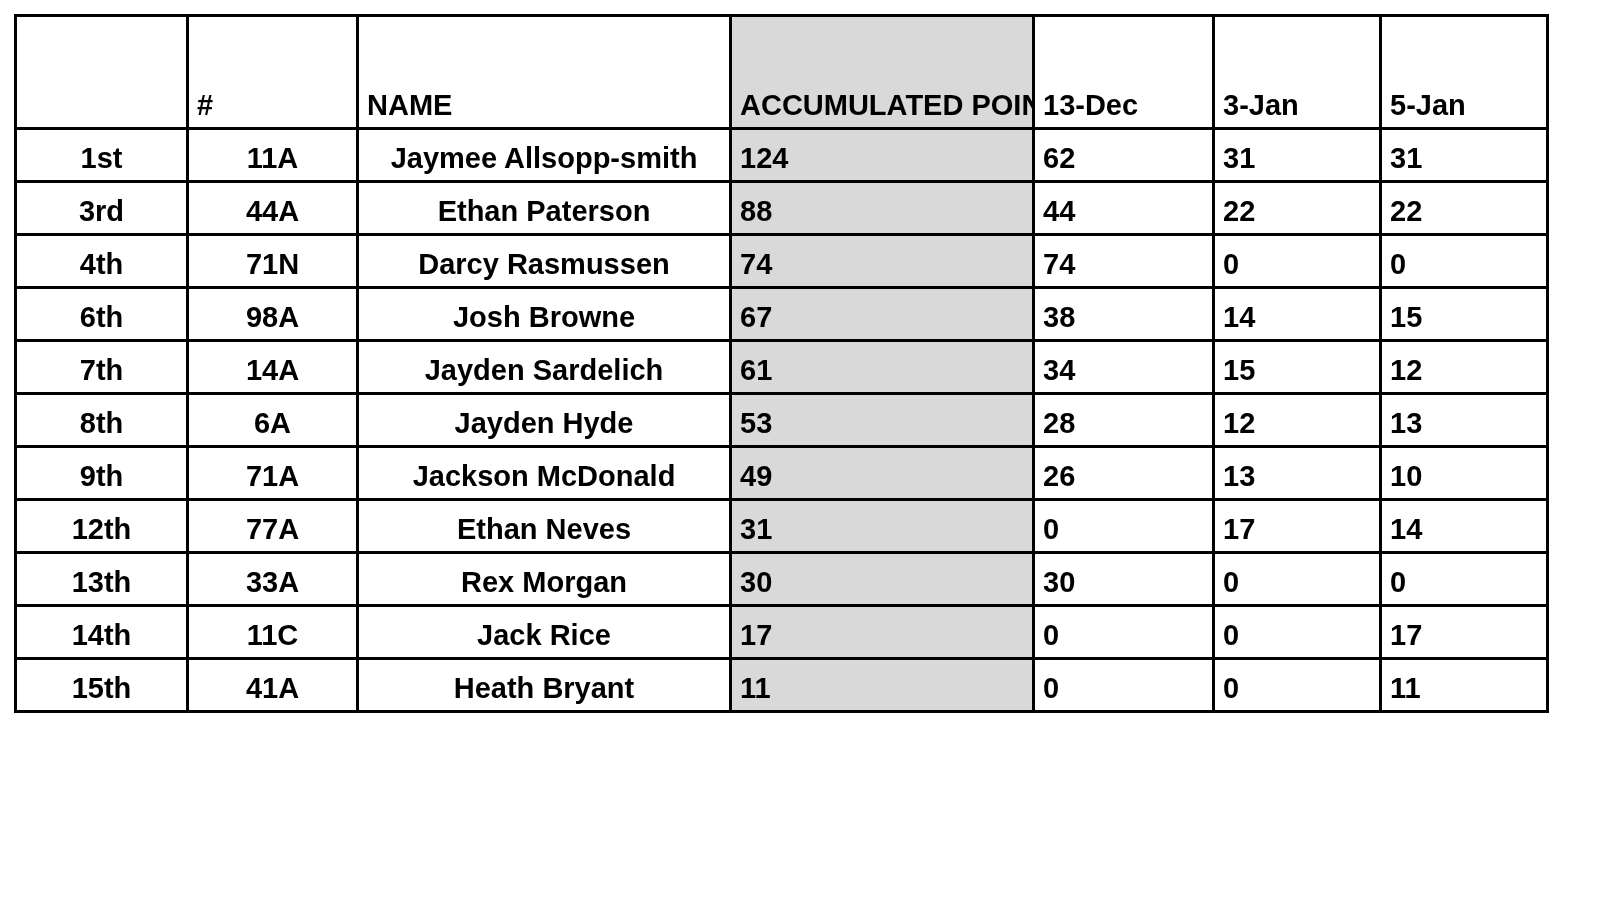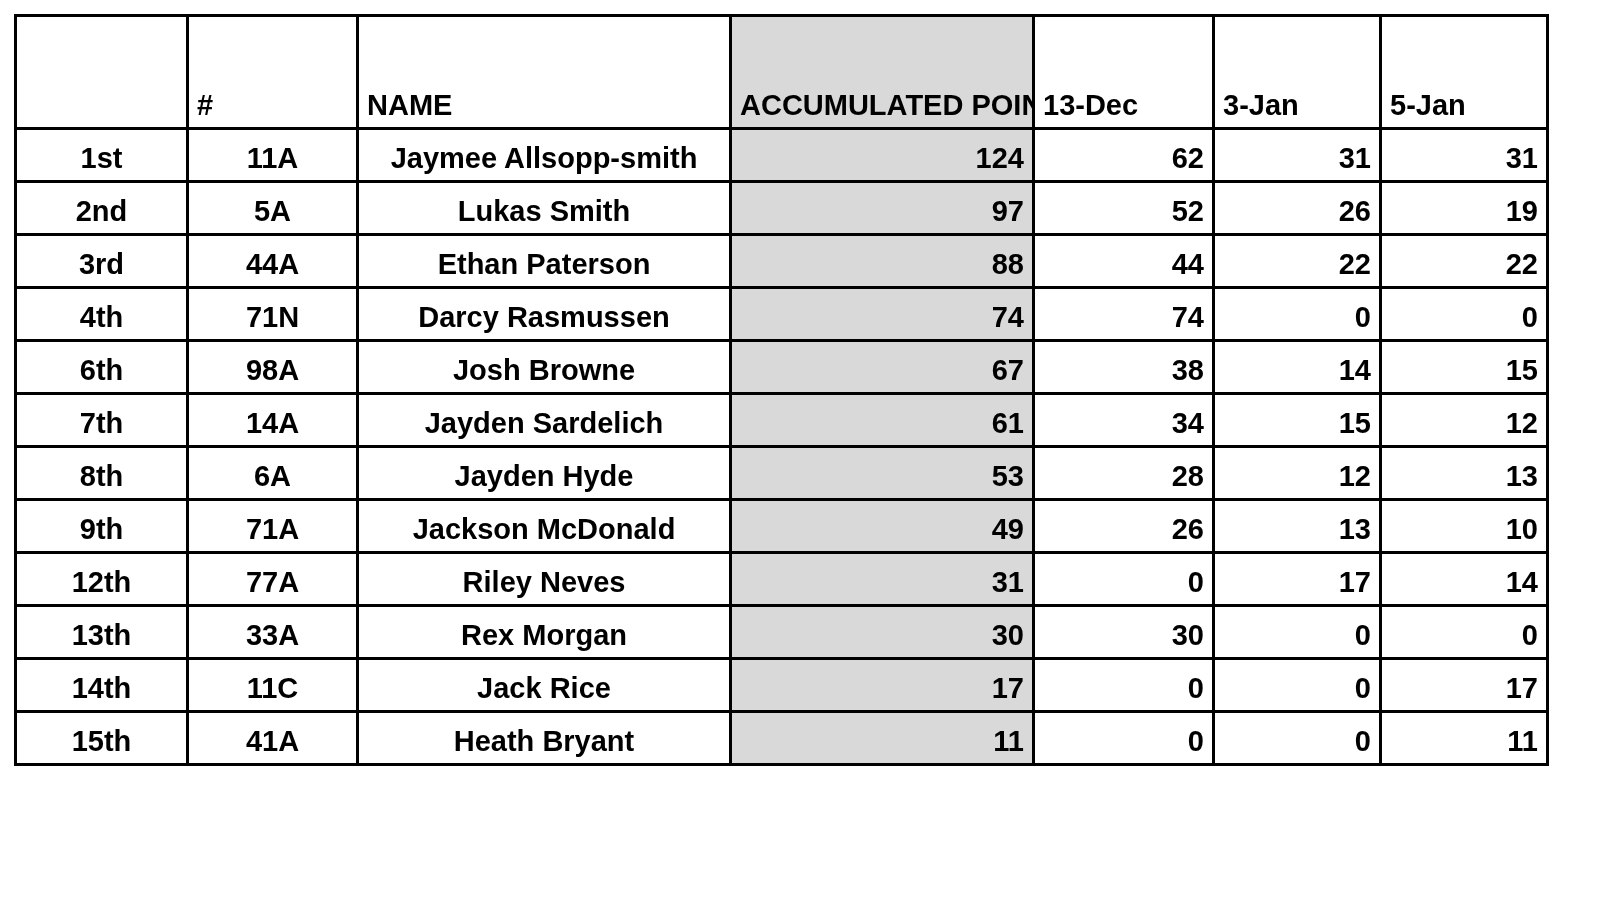--- a/index.html
+++ b/index.html
@@ -45,21 +45,21 @@
     overflow: hidden;
   }
   thead th {
     height: 104px;
     vertical-align: bottom;
     font-weight: bold;
   }
   th.left  { text-align: left; }
   th.right { text-align: left; }
   td.left  { text-align: center; }
-  td.right { text-align: right; }
+  td.right { }
   .acc-cell {
     background: #d9d9d9;
   }
   th.acc-head {
     background: #d9d9d9;
     text-align: left;
     vertical-align: top;
     padding-top: 6px;
     white-space: normal;
     line-height: 1.28;
@@ -97,29 +97,20 @@
         <tr>
           <td class="left">1st</td>
           <td class="left">11A</td>
           <td class="left">Jaymee Allsopp-smith</td>
           <td class="right acc-cell">124</td>
           <td class="right">62</td>
           <td class="right">31</td>
           <td class="right">31</td>
         </tr>
         <tr>
-          <td class="left">2nd</td>
-          <td class="left">5A</td>
-          <td class="left">Lukas Smith</td>
-          <td class="right acc-cell">97</td>
-          <td class="right">52</td>
-          <td class="right">26</td>
-          <td class="right">19</td>
-        </tr>
-        <tr>
           <td class="left">3rd</td>
           <td class="left">44A</td>
           <td class="left">Ethan Paterson</td>
           <td class="right acc-cell">88</td>
           <td class="right">44</td>
           <td class="right">22</td>
           <td class="right">22</td>
         </tr>
         <tr>
           <td class="left">4th</td>
@@ -162,21 +153,21 @@
           <td class="left">71A</td>
           <td class="left">Jackson McDonald</td>
           <td class="right acc-cell">49</td>
           <td class="right">26</td>
           <td class="right">13</td>
           <td class="right">10</td>
         </tr>
         <tr>
           <td class="left">12th</td>
           <td class="left">77A</td>
-          <td class="left">Riley Neves</td>
+          <td class="left">Ethan Neves</td>
           <td class="right acc-cell">31</td>
           <td class="right">0</td>
           <td class="right">17</td>
           <td class="right">14</td>
         </tr>
         <tr>
           <td class="left">13th</td>
           <td class="left">33A</td>
           <td class="left">Rex Morgan</td>
           <td class="right acc-cell">30</td>

